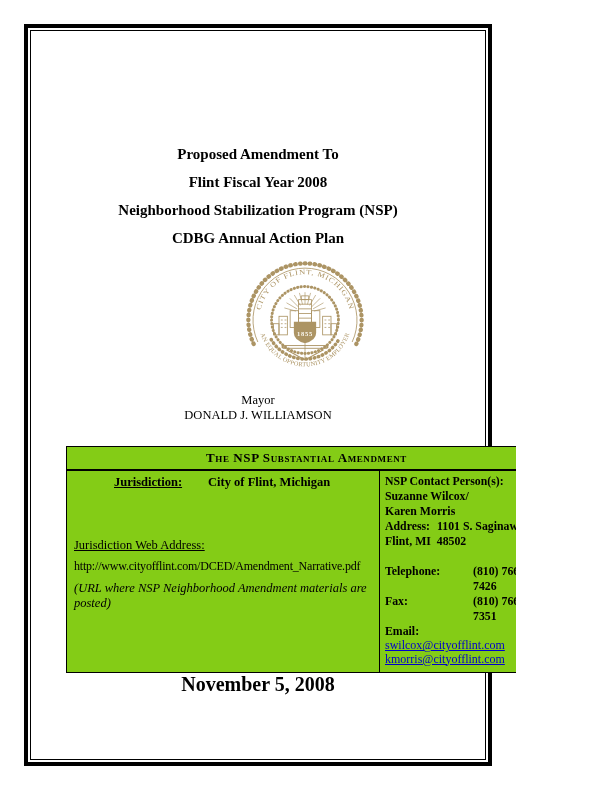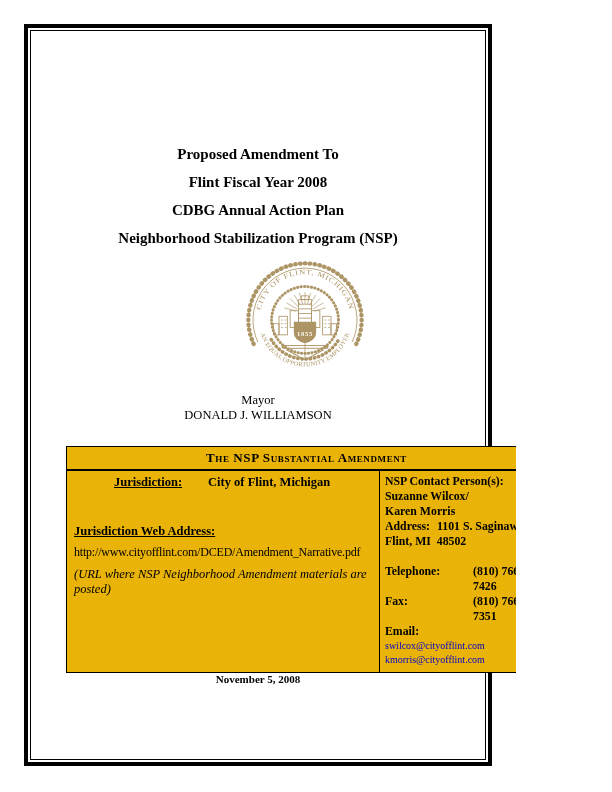--- a/index.html
+++ b/index.html
@@ -26,71 +26,71 @@
   .seal { position:absolute; left:240px; top:255px; width:130px; height:130px; color:var(--seal-gold,#ac9464); }
   .seal text { font-family:"Liberation Serif","DejaVu Serif",serif; fill:currentColor; }
   
   .mayor-block {
     position:absolute; top:393px; left:0; right:0;
     text-align:center; font-size:12.5px; line-height:15px;
   }
   
   .amend-table {
     position:absolute; left:66px; top:446px; width:481px;
-    border:1.5px solid #000; box-sizing:border-box; background:#eab308;
+    border:1.5px solid #000; box-sizing:border-box; background:#84cc16;
   }
   .amend-header {
     height:22px; line-height:22px; text-align:center;
     font-weight:bold; font-variant:small-caps; font-size:13px; letter-spacing:0.6px;
     border-bottom:2px solid #000;
   }
   .amend-body { display:flex; align-items:stretch; }
   .cell-left {
     width:313px; box-sizing:border-box; border-right:1.5px solid #000;
     padding:4px 7px 8px 7px; min-height:167px; font-size:12.5px;
   }
   .cell-right {
     flex:1; box-sizing:border-box; padding:3px 5px 6px 5px;
     font-size:11.8px; font-weight:bold; line-height:15px;
   }
   .jur-row { font-weight:bold;margin-left:40px; }
   .jur-label { text-decoration:underline; }
   .jur-value { margin-left:26px; }
-  .web-label { font-weight:bold; text-decoration:underline; margin-top:34px; }
+  .web-label { font-weight:normal; text-decoration:underline; margin-top:48px; }
   .web-url { font-weight:normal; font-size:12px; margin-top:6px; letter-spacing:-0.2px; }
   .url-note { font-style:italic; font-weight:normal; margin-top:7px; width:298px; line-height:15px; }
   .contact-row { display:flex;gap:10px; }
   .contact-row .lbl { width:78px; flex:0 0 78px; }
   .addr-val { margin-left:7px; }
   .pre { white-space:pre-wrap; }
   .blank-line { height:15px; }
   .email-link {
-    display:block; font-weight:normal; font-size:10px; line-height:13.5px;
-    color:var(--link-blue,#0000cc); cursor:pointer;
+    display:block; font-weight:normal; font-size:12px; line-height:13.5px;
+    color:var(--link-blue,#0000cc); text-decoration:underline; cursor:pointer;
   }
   
   .date-block {
     position:absolute; top:673px; left:0; right:0;
-    text-align:center; font-weight:bold; font-size:11px;
+    text-align:center; font-weight:bold; font-size:20px;
   }
 </style>
 </head>
 <body>
 
 <div class="page">
 
   <div class="frame-outer">
     <div class="frame-inner"></div>
   </div>
 
   <div class="title-block">
     <div>Proposed Amendment To</div>
     <div>Flint Fiscal Year 2008</div>
+    <div>Neighborhood Stabilization Program (NSP)</div>
     <div>CDBG Annual Action Plan</div>
-    <div>Neighborhood Stabilization Program (NSP)</div>
   </div>
 
   <svg class="seal" viewBox="0 0 140 140">
 
     <path d="M14.7 95.8 A61 61 0 1 1 125.3 95.8" fill="none" stroke="currentColor" stroke-width="4.6" stroke-dasharray="0.6 4.7" stroke-linecap="round"></path>
 
     <path d="M19.2 93.7 A56 56 0 1 1 120.8 93.7" fill="none" stroke="currentColor" stroke-width="0.9"></path>
 
     <path d="M33.6 91 A42 42 0 0 0 106.4 91" fill="none" stroke="currentColor" stroke-width="3.8" stroke-dasharray="0.5 4" stroke-linecap="round"></path>
 

